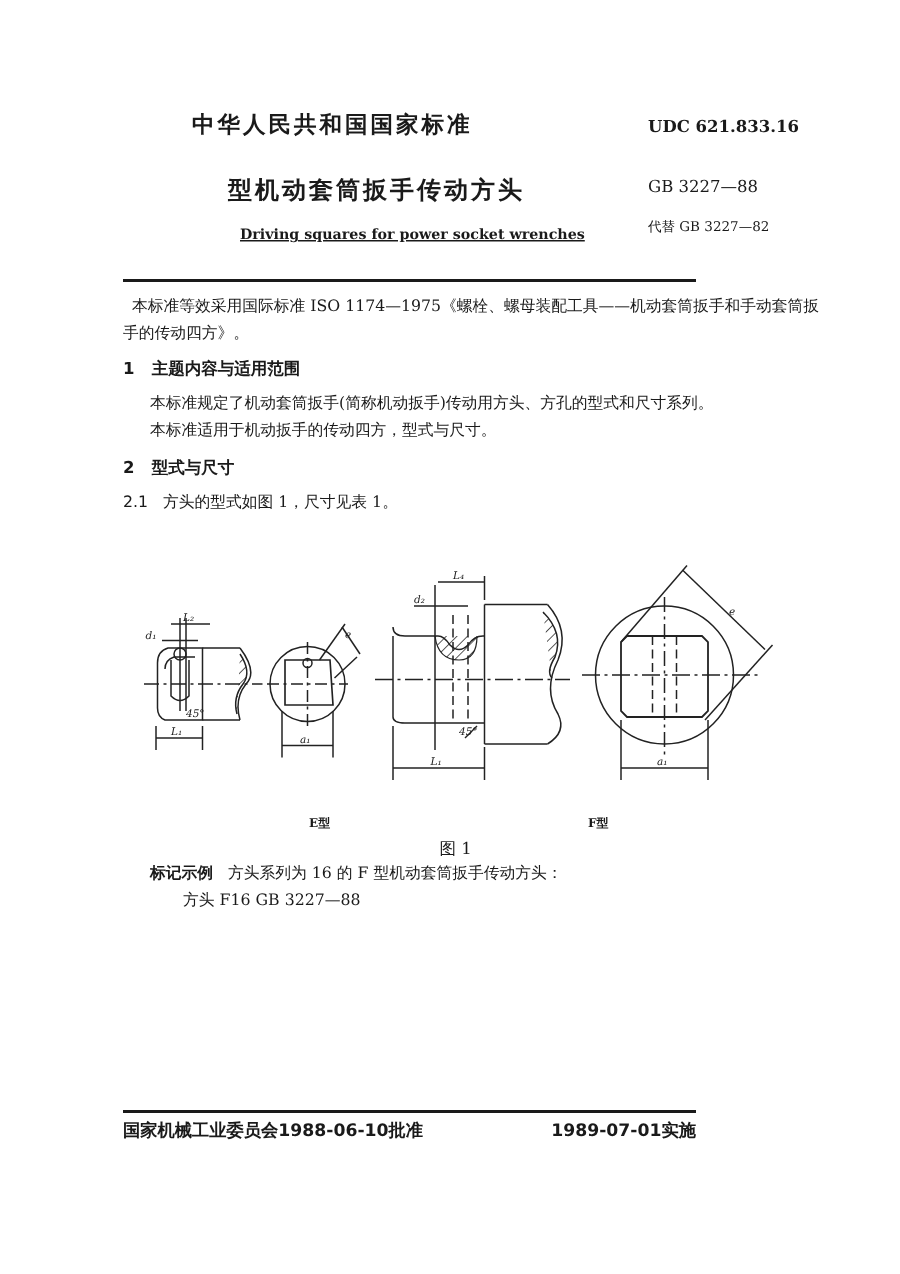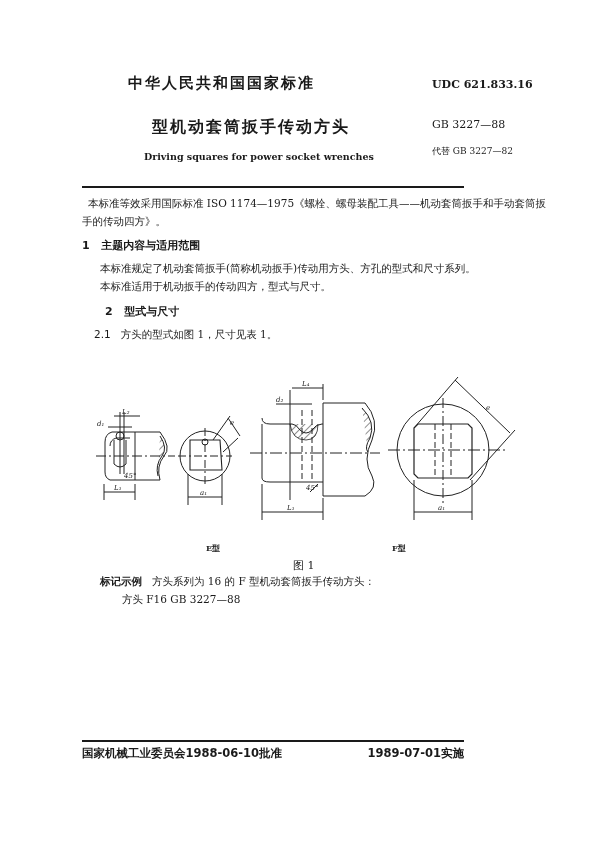--- a/index.html
+++ b/index.html
@@ -5,21 +5,21 @@
   html, body { margin: 0; padding: 0; background: #ffffff; }
   body { width: 600px; height: 849px; position: relative; overflow: hidden;
          font-family: "DejaVu Serif", "Liberation Serif", serif; color: #1a1a1a; }
   .abs { position: absolute; white-space: nowrap; }
   .hdr-title { left: 128px; top: 74px; font-size: 15px; font-weight: bold; letter-spacing: 2px;
                font-family: "DejaVu Sans", sans-serif; }
   .hdr-udc { left: 432px; top: 78px; font-size: 11px; font-weight: bold; }
   .hdr-name { left: 152px; top: 117px; font-size: 16px; font-weight: bold; letter-spacing: 2px;
               font-family: "DejaVu Sans", sans-serif; }
   .hdr-gb { left: 432px; top: 118px; font-size: 11px; font-weight: normal; }
-  .hdr-en { left: 144px; top: 151px; font-size: 9.5px; font-weight: bold; }
+  .hdr-en { left: 160px; top: 151px; font-size: 9.5px; font-weight: bold; text-decoration: underline; }
   .hdr-rep { left: 432px; top: 145px; font-size: 9px; }
   .rule { position: absolute; left: 82px; width: 382px; height: 2px; background: #1a1a1a; }
   .p { font-size: 10.5px; }
   .h { font-size: 11px; font-weight: bold; font-family: "DejaVu Sans", sans-serif; }
   .cap { font-size: 8px; font-weight: bold; }
   .foot { font-size: 11.5px; font-weight: bold; font-family: "DejaVu Sans", sans-serif; }
   svg { position: absolute; left: 0; top: 0; }
 </style>
 </head>
 <body>
@@ -35,24 +35,24 @@
 
 <div class="abs p" style="left:88px; top:197px;">本标准等效采用国际标准 ISO 1174—1975《螺栓、螺母装配工具——机动套筒扳手和手动套筒扳</div>
 <div class="abs p" style="left:82px; top:215px;">手的传动四方》。</div>
 
 <div class="abs h" style="left:82px; top:238px;">
   <span>1</span>&nbsp;&nbsp;&nbsp;<span>主题内容与适用范围</span>
 </div>
 <div class="abs p" style="left:100px; top:262px;">本标准规定了机动套筒扳手(简称机动扳手)传动用方头、方孔的型式和尺寸系列。</div>
 <div class="abs p" style="left:100px; top:280px;">本标准适用于机动扳手的传动四方，型式与尺寸。</div>
 
-<div class="abs h" style="left:82px; top:304px;margin-left:23px;">
+<div class="abs h" style="left:82px; top:304px;">
   <span>2</span>&nbsp;&nbsp;&nbsp;<span>型式与尺寸</span>
 </div>
-<div class="abs p" style="left:94px; top:328px;">
+<div class="abs p" style="left:82px; top:328px;">
   <span style="font-family:'DejaVu Sans',sans-serif;">2.1</span>&nbsp;&nbsp;&nbsp;<span>方头的型式如图 1，尺寸见表 1。</span>
 </div>
 
 <svg width="600" height="849" viewBox="0 0 600 849" style="pointer-events:none;">
   <defs>
     <pattern id="hatch" width="5" height="5" patternUnits="userSpaceOnUse" patternTransform="rotate(45)">
       <line x1="0" y1="0" x2="0" y2="5" stroke="#222" stroke-width="1"></line>
     </pattern>
   </defs>
   <g fill="none" stroke="#222" stroke-width="1">

